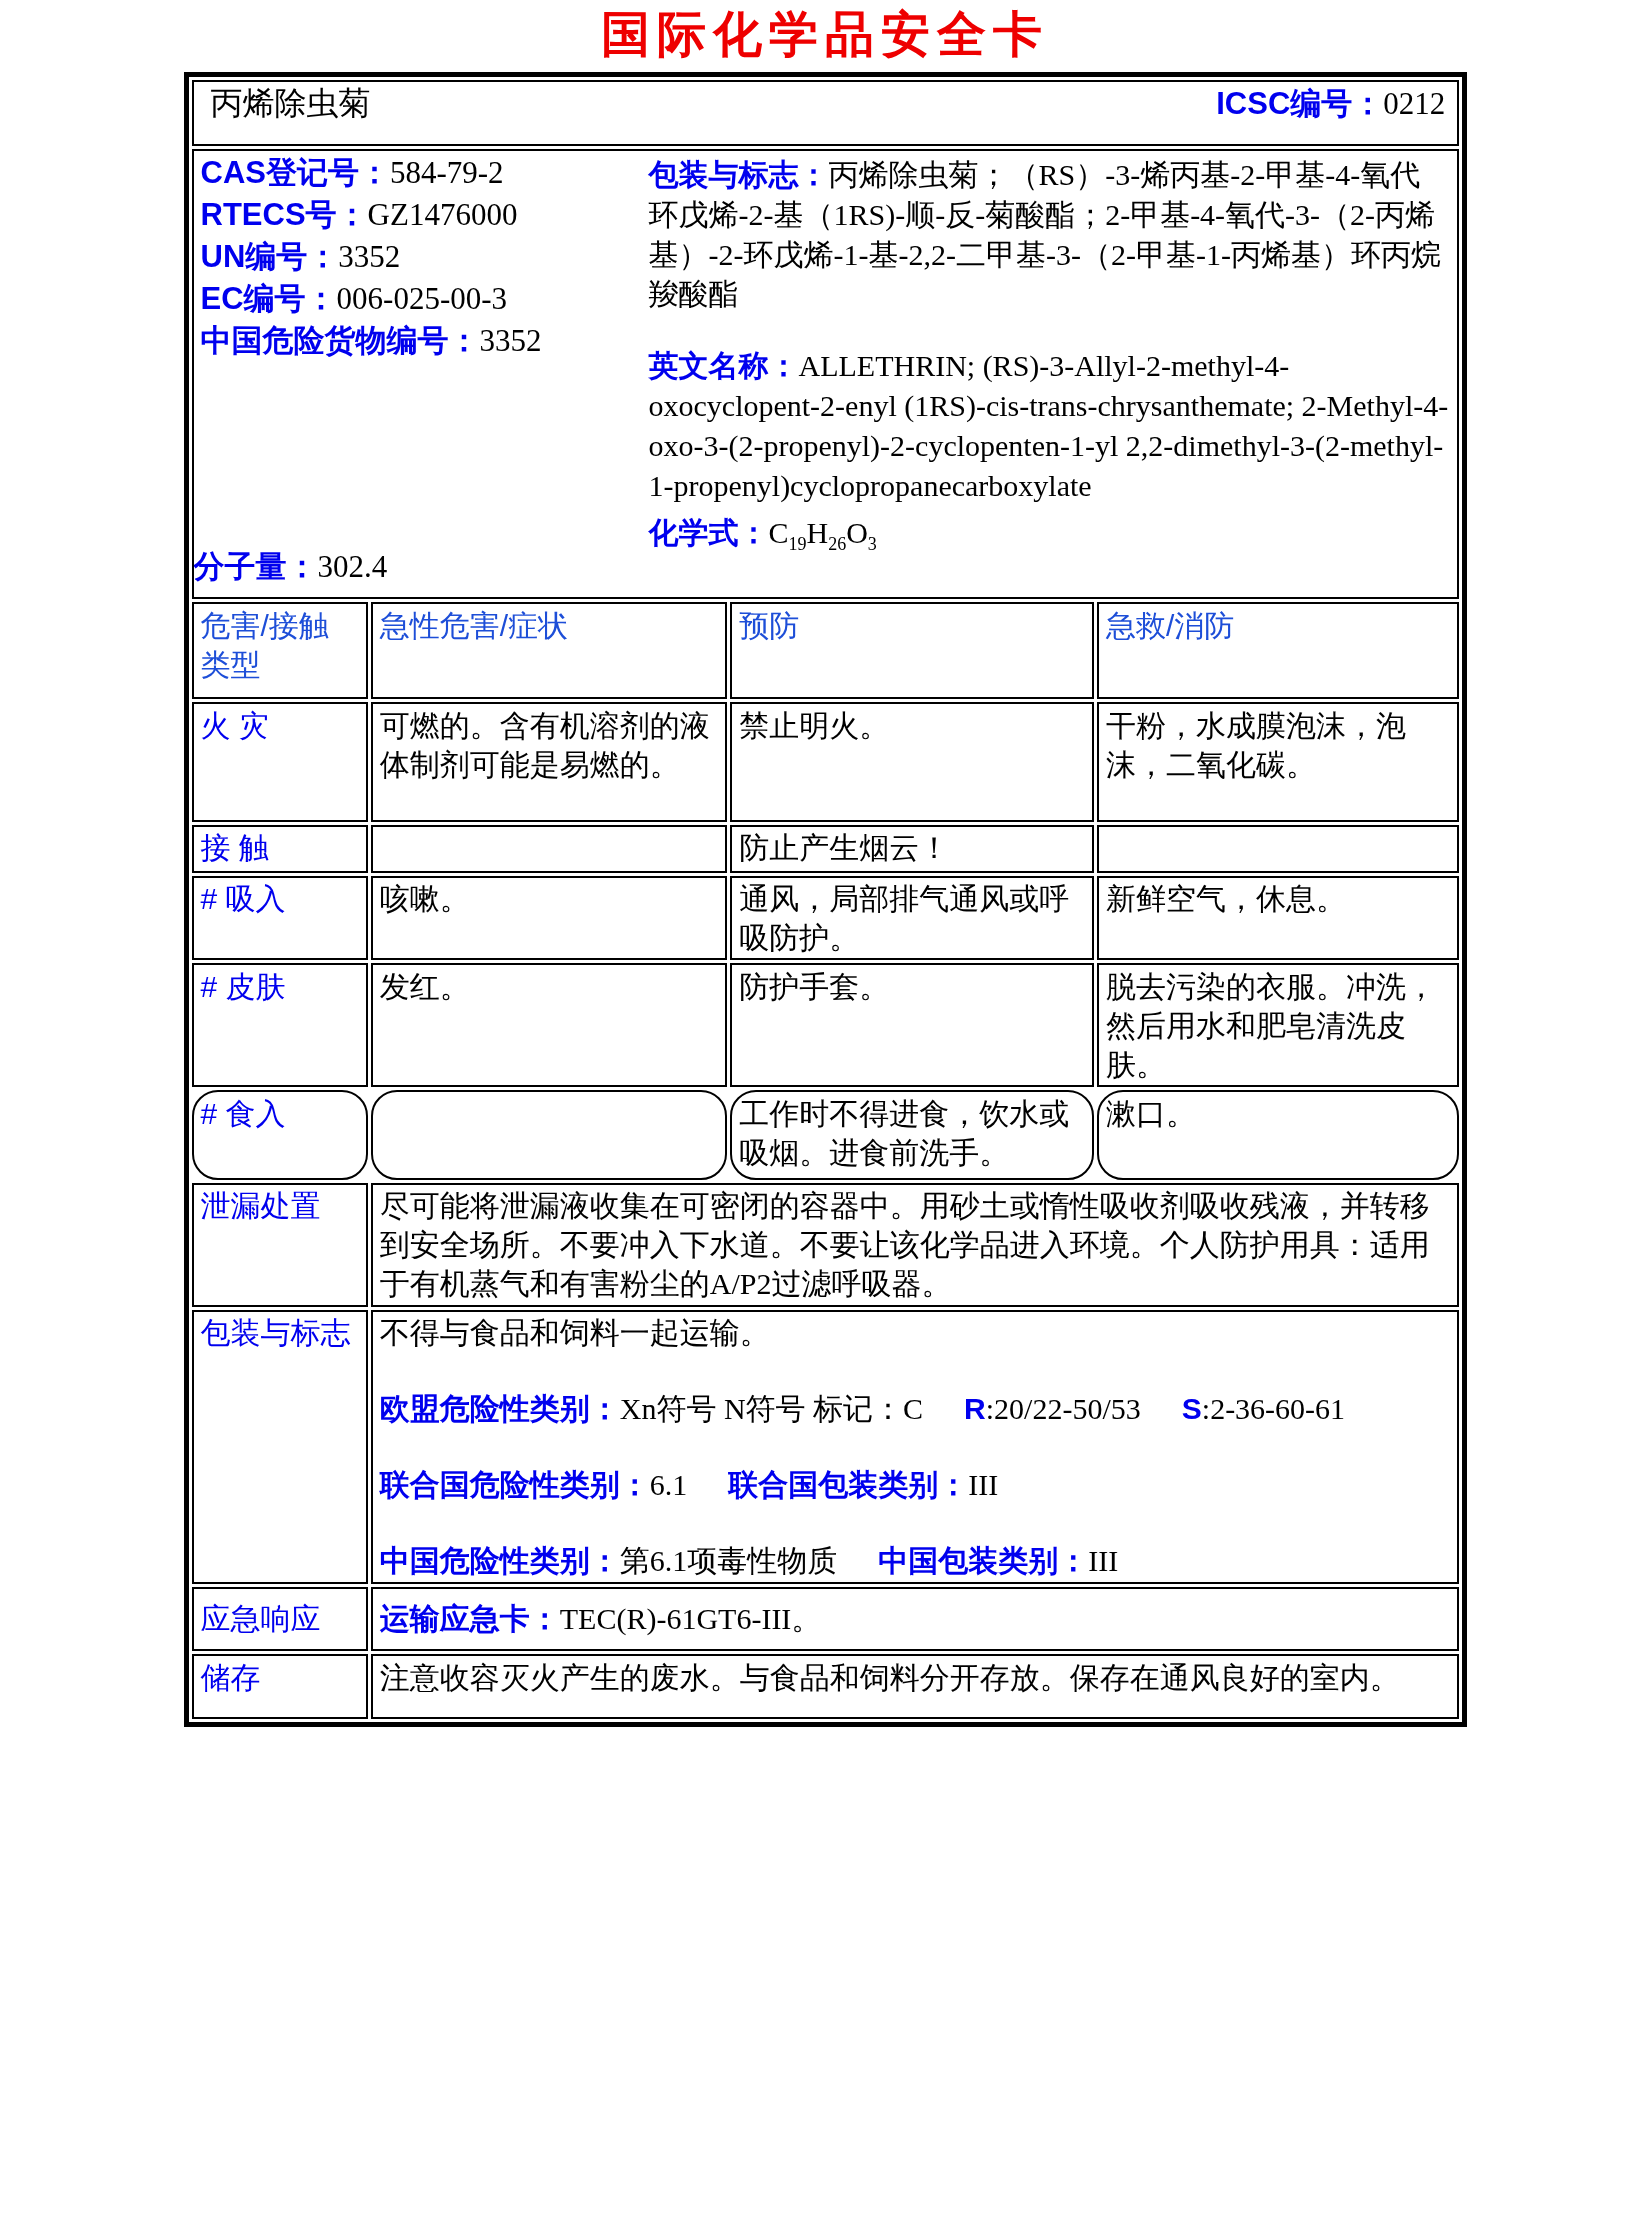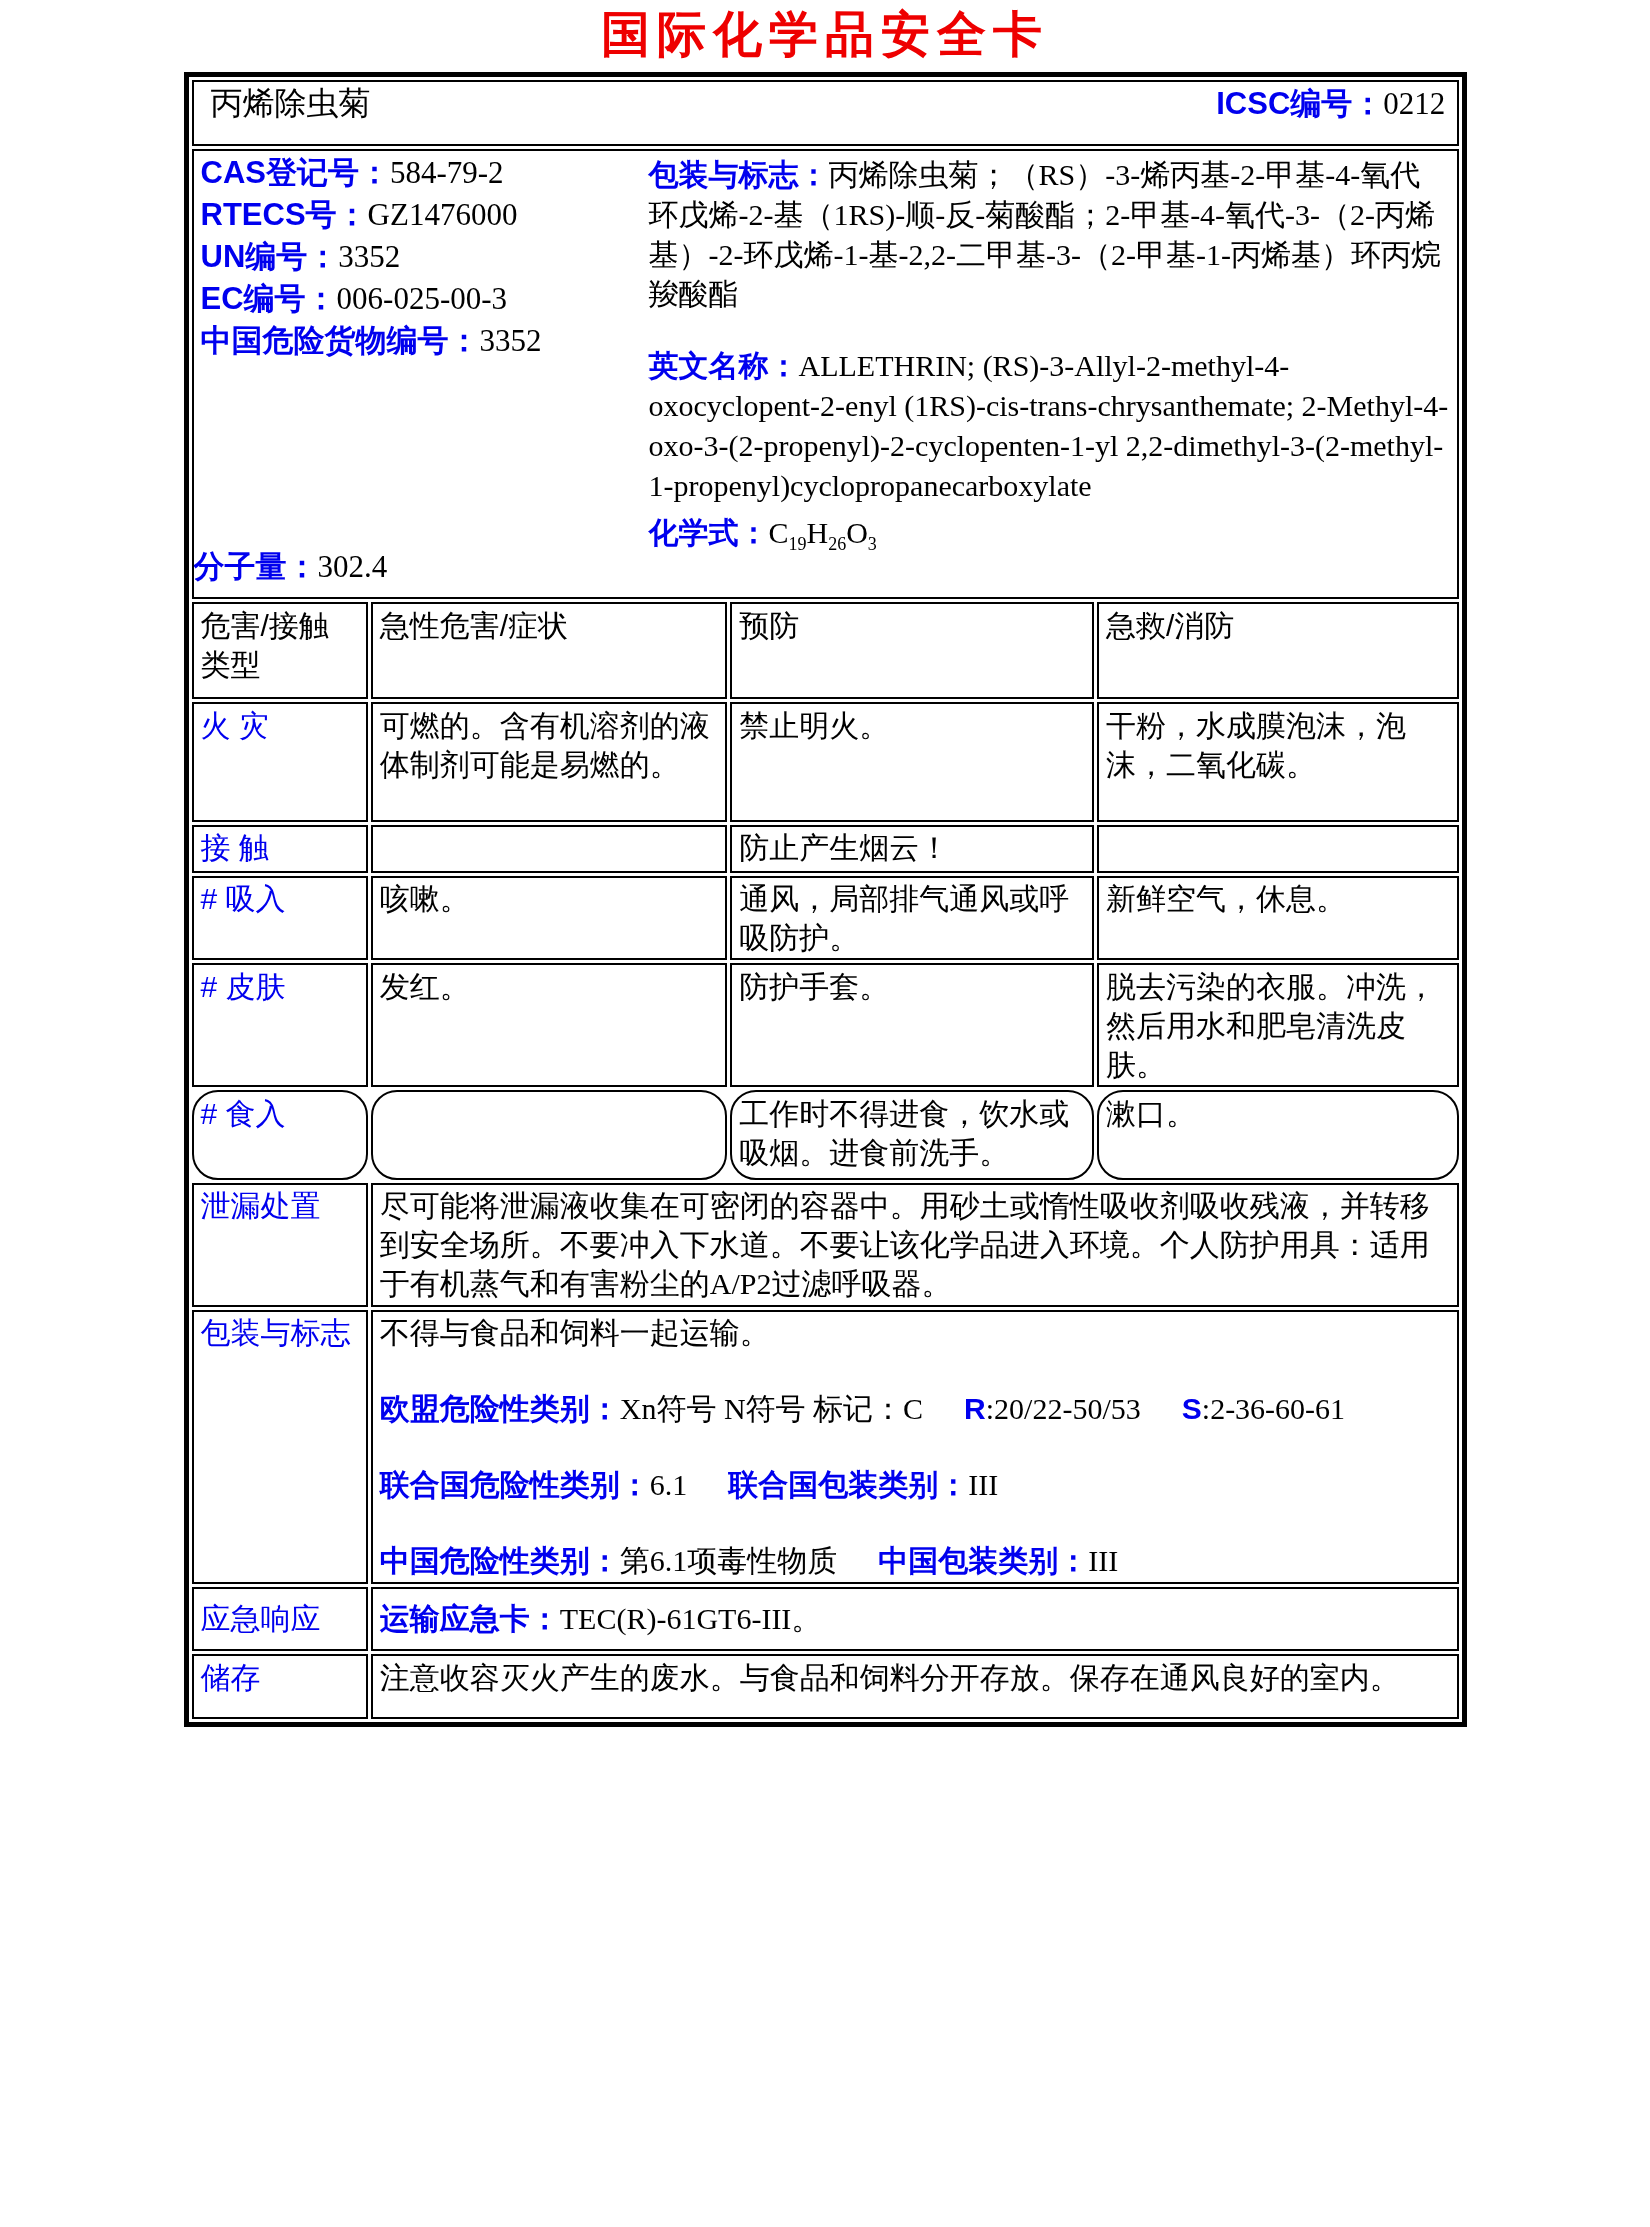--- a/index.html
+++ b/index.html
@@ -70,21 +70,21 @@
   .id-names p.cn { margin-bottom: 32px; }
   .id-formula { margin-top: 7px !important; }
   .id-formula sub { font-size: 18px; }
 
   
   th.col-head {
     text-align: center;
     vertical-align: middle;
     height: 90px;
     font-size: 32px;
-    color: #000000;
+    color: #1d4ed8;
     font-weight: bold;
     font-family: "Liberation Sans", sans-serif;
   }
   
   th.row-head {
     text-align: center;
     vertical-align: middle;
     font-size: 32px;
     color: #0000ee;
     font-weight: bold;

